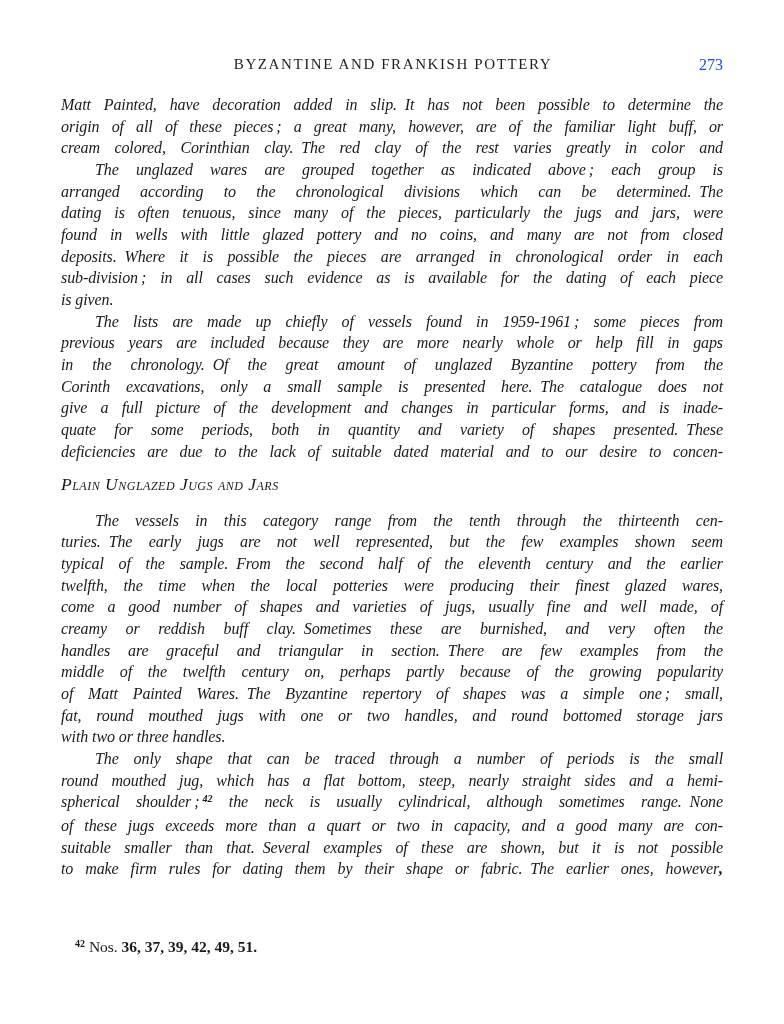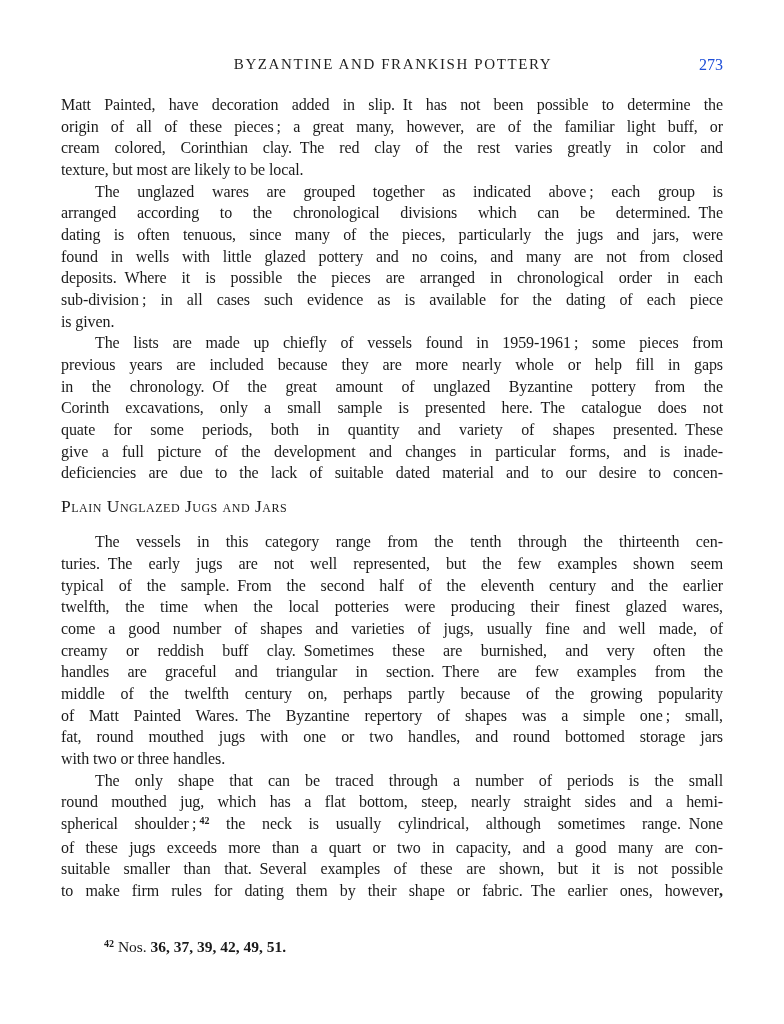--- a/index.html
+++ b/index.html
@@ -36,20 +36,21 @@
     color: #1d4ed8;
   }
   .text-block {
     position: absolute;
     left: 61px;
     top: 94px;
     width: 662px;
     font-size: 16px;
     line-height: 21.66px;
     letter-spacing: -0.1px;
+    font-style: italic;
   }
   .line {
     text-align: justify;
     text-align-last: justify;
     min-height: 21.66px;
   }
   .line.last { text-align-last: left; }
   .para.indented .line:first-child { text-indent: 34px; }
   .section-heading {
     margin-top: 12px;
@@ -61,21 +62,21 @@
   }
   .sup {
     font-size: 10px;
     position: relative;
     top: -5px;
     letter-spacing: 0;
   }
   .bold { font-weight: bold; }
   .footnote {
     position: absolute;
-    left: 74px;
+    left: 45px;
     top: 936px;
     width: 662px;
     font-size: 15.5px;
     line-height: 21px;
     padding-left: 30px;
     box-sizing: border-box;
   }
 </style>
 </head>
 <body>
@@ -84,38 +85,37 @@
   <div class="running-header">
     <div class="header-title">BYZANTINE AND FRANKISH POTTERY</div>
     <div class="page-number">273</div>
   </div>
 
   <div class="text-block" id="text-block">
       <div class="para">
         <div class="line"><span>Matt Painted, have decoration added in slip. It has not been possible to determine the</span></div>
         <div class="line"><span>origin of all of these pieces ; a great many, however, are of the familiar light buff, or</span></div>
         <div class="line"><span>cream colored, Corinthian clay. The red clay of the rest varies greatly in color and</span></div>
-        <div class="line last"><span>texture, but most are likely to be local.</span></div>
       </div>
       <div class="para indented">
         <div class="line"><span>The unglazed wares are grouped together as indicated above ; each group is</span></div>
         <div class="line"><span>arranged according to the chronological divisions which can be determined. The</span></div>
         <div class="line"><span>dating is often tenuous, since many of the pieces, particularly the jugs and jars, were</span></div>
         <div class="line"><span>found in wells with little glazed pottery and no coins, and many are not from closed</span></div>
         <div class="line"><span>deposits. Where it is possible the pieces are arranged in chronological order in each</span></div>
         <div class="line"><span>sub-division ; in all cases such evidence as is available for the dating of each piece</span></div>
         <div class="line last"><span>is given.</span></div>
       </div>
       <div class="para indented">
         <div class="line"><span>The lists are made up chiefly of vessels found in 1959-1961 ; some pieces from</span></div>
         <div class="line"><span>previous years are included because they are more nearly whole or help fill in gaps</span></div>
         <div class="line"><span>in the chronology. Of the great amount of unglazed Byzantine pottery from the</span></div>
         <div class="line"><span>Corinth excavations, only a small sample is presented here. The catalogue does not</span></div>
+        <div class="line"><span>give a full picture of the development and changes in particular forms, and is inade-</span></div>
         <div class="line"><span>quate for some periods, both in quantity and variety of shapes presented. These</span></div>
-        <div class="line"><span>give a full picture of the development and changes in particular forms, and is inade-</span></div>
         <div class="line"><span>deficiencies are due to the lack of suitable dated material and to our desire to concen-</span></div>
       </div>
       <div class="section-heading">Plain Unglazed Jugs and Jars</div>
       <div class="para indented">
         <div class="line"><span>The vessels in this category range from the tenth through the thirteenth cen-</span></div>
         <div class="line"><span>turies. The early jugs are not well represented, but the few examples shown seem</span></div>
         <div class="line"><span>typical of the sample. From the second half of the eleventh century and the earlier</span></div>
         <div class="line"><span>twelfth, the time when the local potteries were producing their finest glazed wares,</span></div>
         <div class="line"><span>come a good number of shapes and varieties of jugs, usually fine and well made, of</span></div>
         <div class="line"><span>creamy or reddish buff clay. Sometimes these are burnished, and very often the</span></div>

